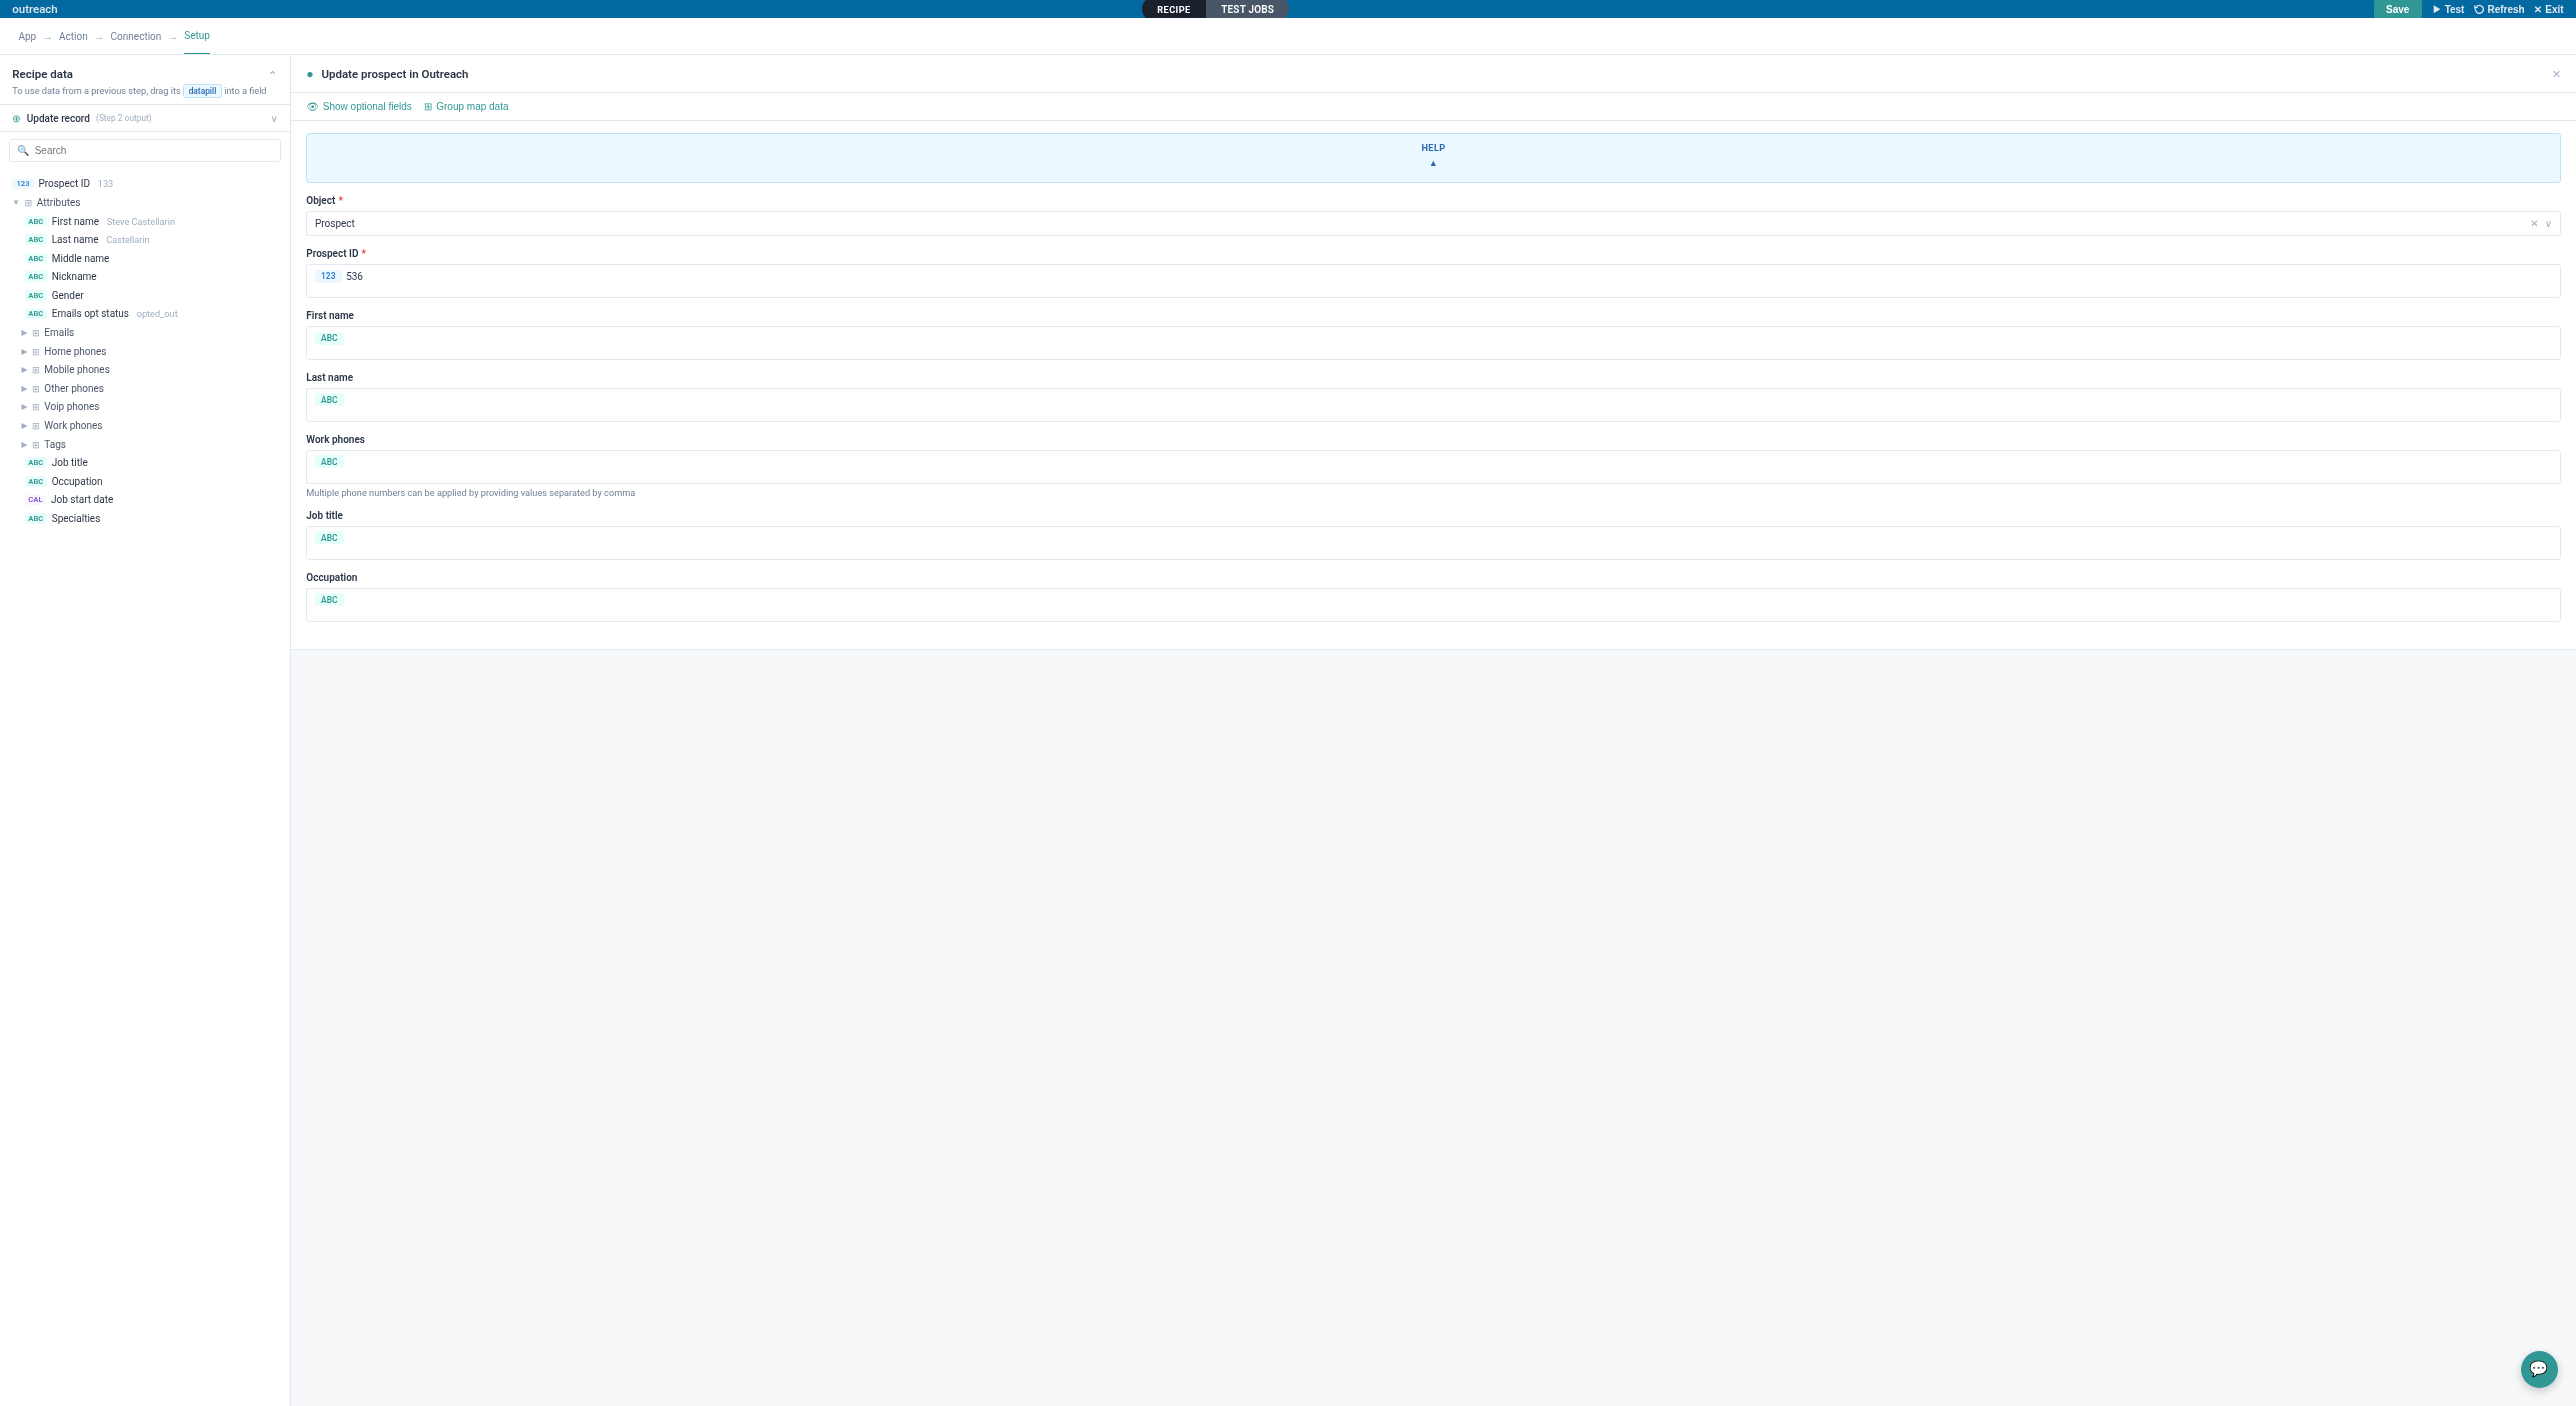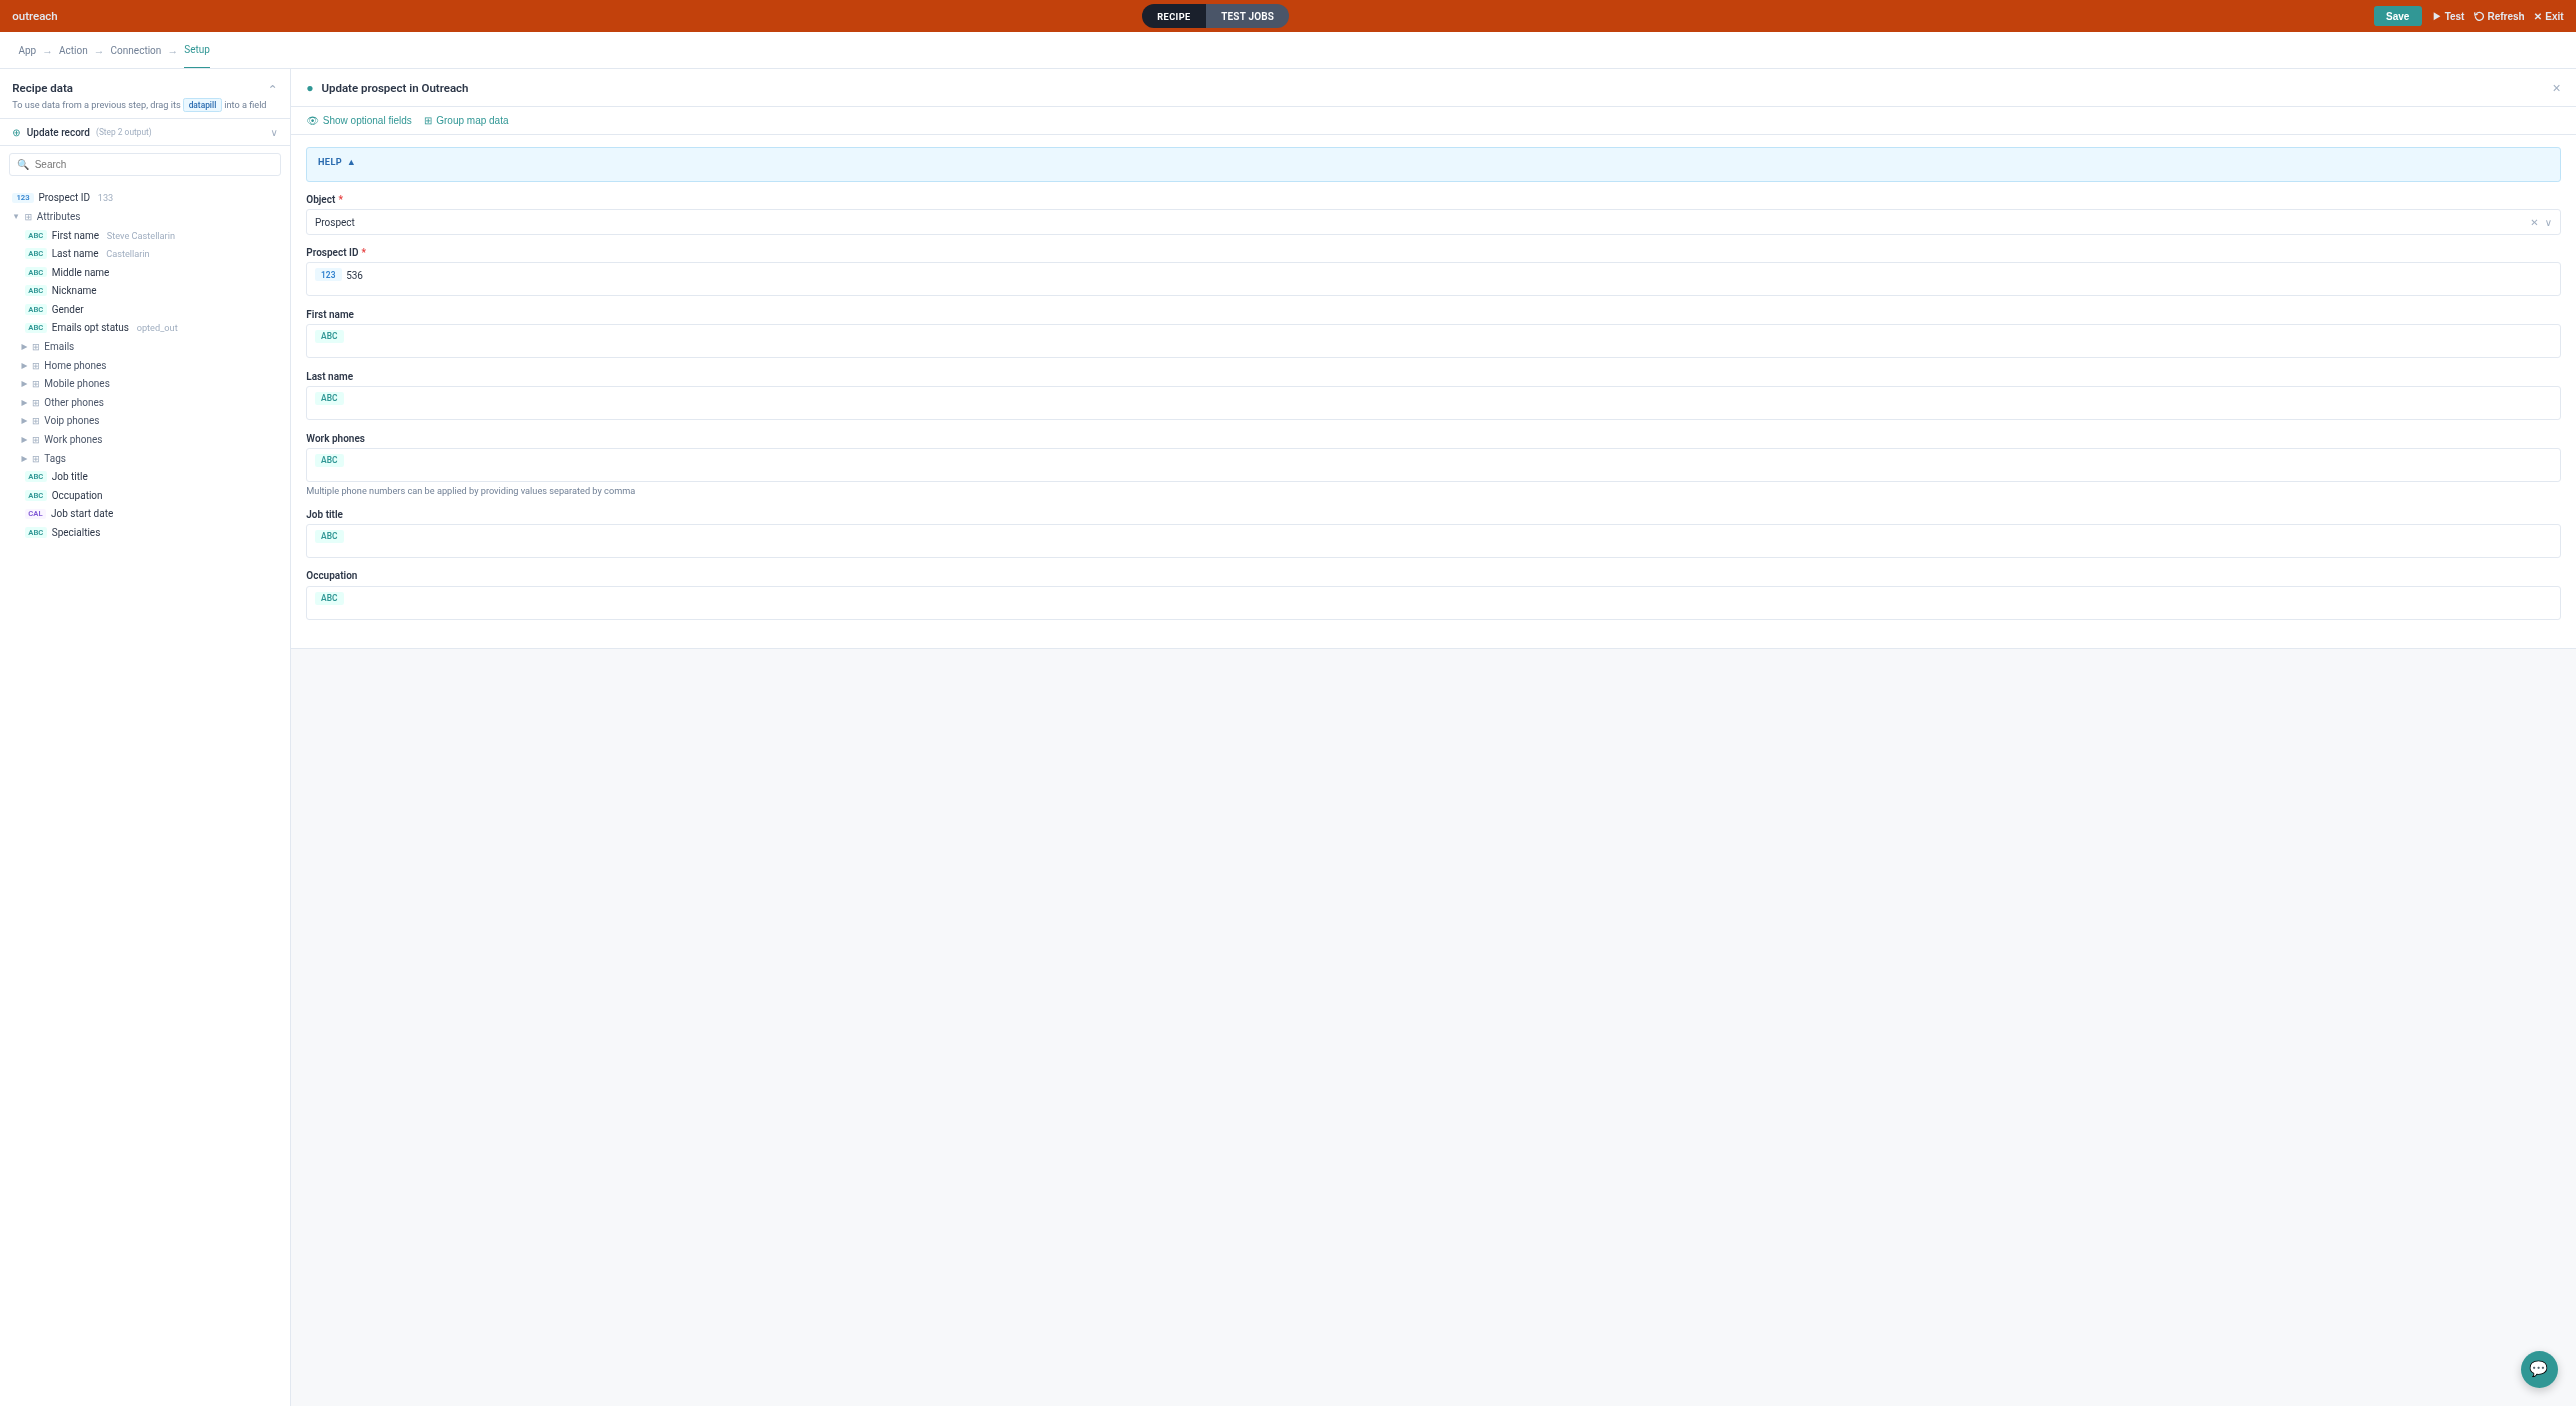--- a/index.html
+++ b/index.html
@@ -1,26 +1,26 @@
 <!DOCTYPE html>
 <html style="font-size:12.3px"><head>
   <meta charset="utf-8">
   <style>
     * { box-sizing: border-box; margin: 0; padding: 0; }
     body { font-family: -apple-system, BlinkMacSystemFont, 'Segoe UI', Roboto, sans-serif; background: #f5f5f5; display: flex; flex-direction: column; height: 100vh; overflow: hidden; font-size: 10.7px; }
 
     
     .top-nav {
-      background: #c2410c;
+      background: #0369a1;
       color: #fff;
       display: flex;
       align-items: center;
       justify-content: space-between;
       padding: 0 12.3px;
-      height: 32px;
+      height: 18px;
       flex-shrink: 0;
     }
     .top-nav-left { font-size: 11.5px; font-weight: 500; color: #e2e8f0; }
     .top-nav-center { display: flex; align-items: center; gap: 0; }
     .tab-recipe {
       background: #1a202c;
       color: #fff;
       padding: 6.1px 15.3px;
       border-radius: 15.3px 0 0 15.3px;
       font-size: 9.2px;
@@ -237,20 +237,21 @@
       display: flex;
       align-items: center;
       gap: 4.6px;
       font-size: 9.2px;
       font-weight: 700;
       color: #2b6cb0;
       text-transform: uppercase;
       letter-spacing: 0.4px;
       cursor: pointer;
       margin-bottom: 6.1px;
+      flex-direction: column;
     }
     .help-text { font-size: 10px; color: #2d3748; }
 
     .form-body { padding: 0 15.3px 15.3px; }
 
     .form-group { margin-bottom: 12.3px; }
     .form-label {
       display: flex;
       align-items: center;
       gap: 3.1px;

